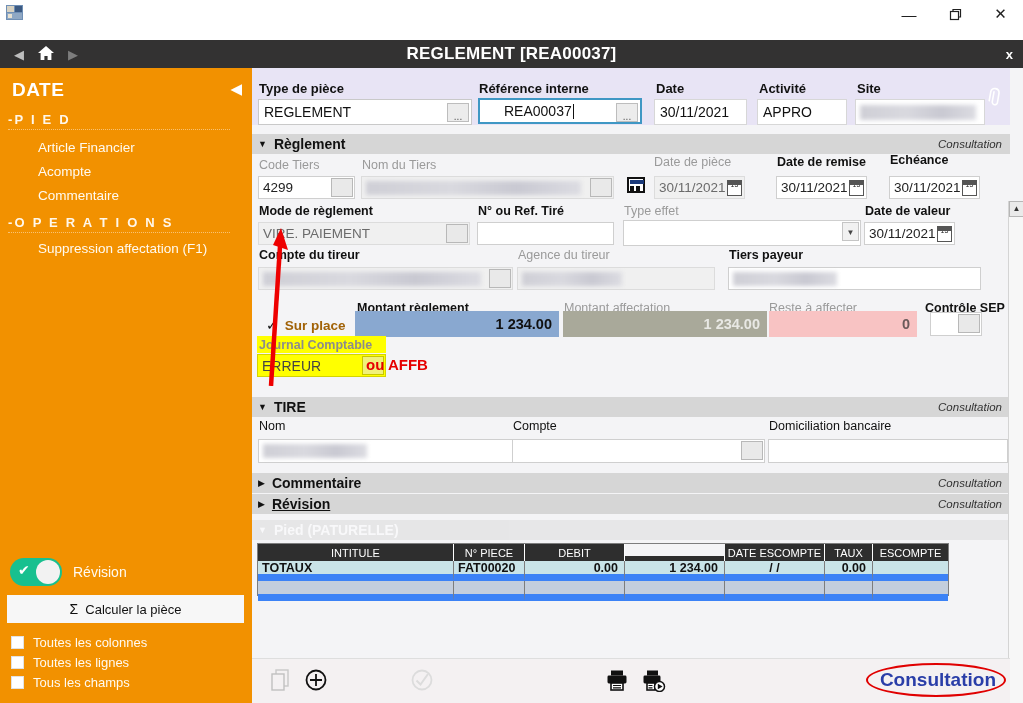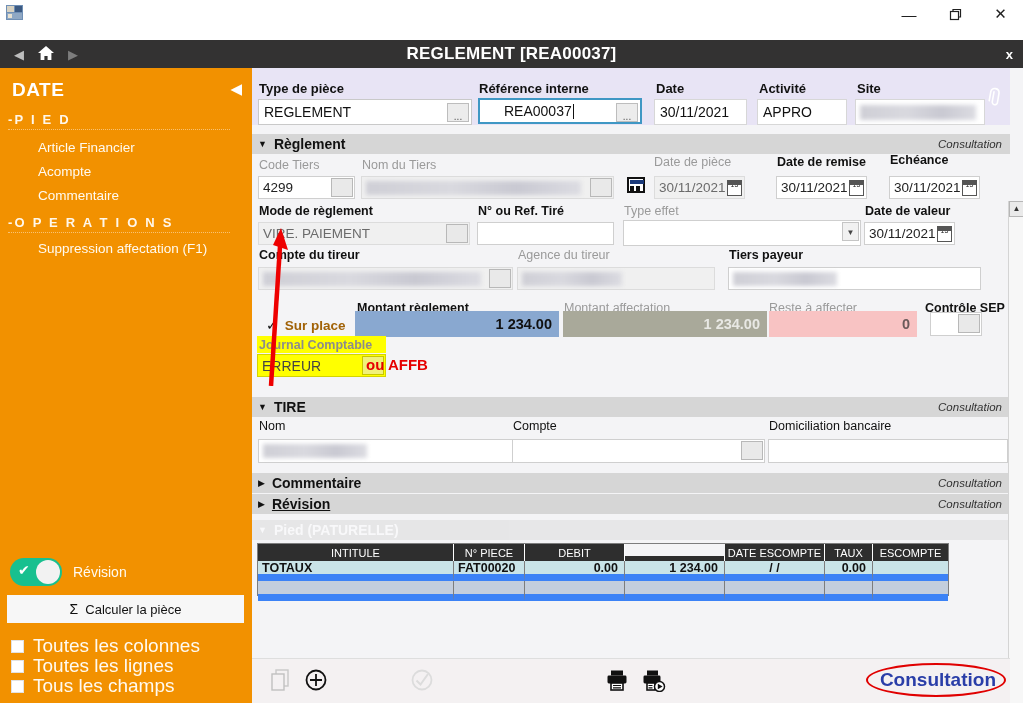--- a/index.html
+++ b/index.html
@@ -57,21 +57,21 @@
   .toggle .chk { position:absolute; left:8px; top:4px; color:#fff; font-size:14px; }
   .toggle-lbl { margin-left:11px; color:#fffaf0; font-size:14px; }
 
   .sb-bigbtn { position:absolute; left:7px; width:237px; height:28px; background:#f7f7f7;
                display:flex; align-items:center; justify-content:center; gap:7px;
                font-size:13px; color:#111; }
   .sb-bigbtn .gl { font-size:14px; }
 
   .cbrow { position:absolute; left:11px; display:flex; align-items:center; }
   .cbrow .box { width:13px; height:13px; background:#fff; border:1px solid #e2e2e2; }
-  .cbrow .lbl { margin-left:9px; color:#fffaf0; font-size:19px; }
+  .cbrow .lbl { margin-left:9px; color:#fffaf0; font-size:13px; }
 
   
   .main { position:absolute; left:250px; top:68px; width:773px; height:635px; background:#f4f4f6;
           border-left:2px solid #f29100; }
 
   .headerform { position:absolute; left:0; top:0; width:758px; height:57px; background:#e8e4f5; }
   .hf-lbl { position:absolute; font-size:13px; color:#111; font-weight:bold; }
   .hf-inp { position:absolute; height:26px; background:#fff; border:1px solid #c9c9c9;
             display:flex; align-items:center; padding-left:5px; font-size:14px; color:#111; }
   .hf-inp.flat { border:1px solid #d7d7d7; }

